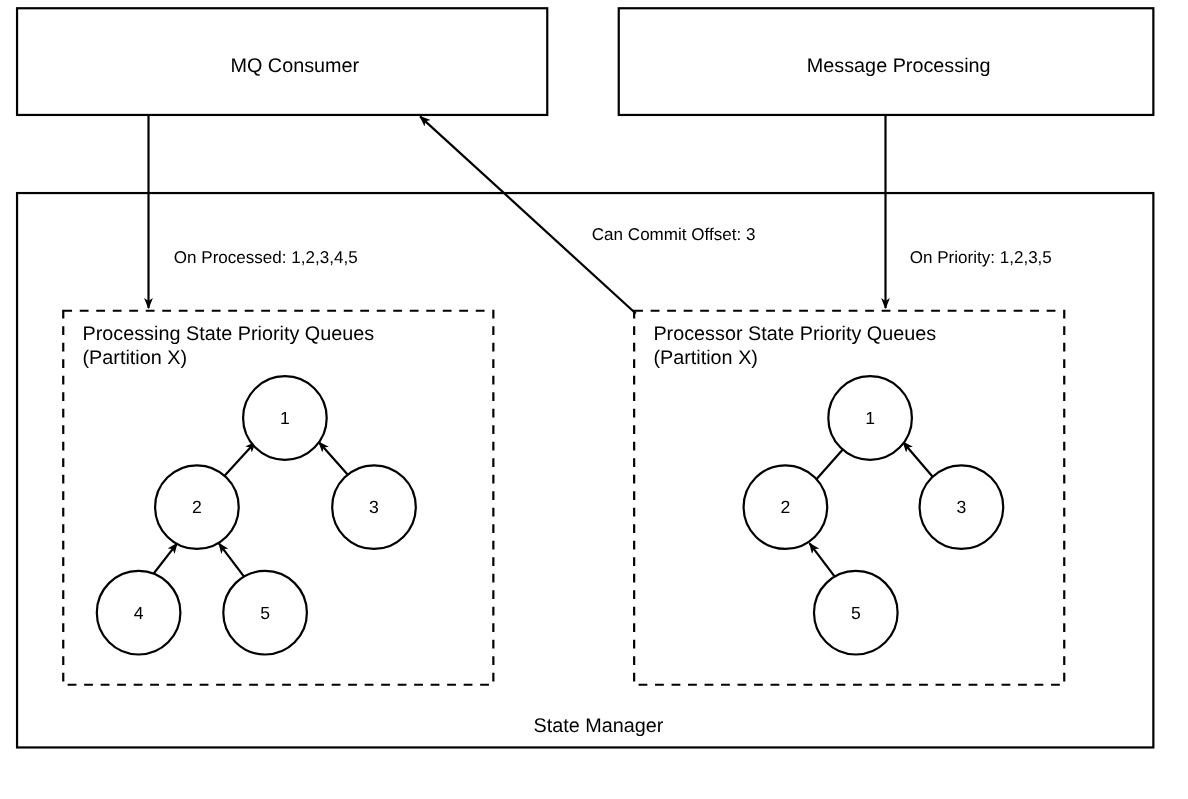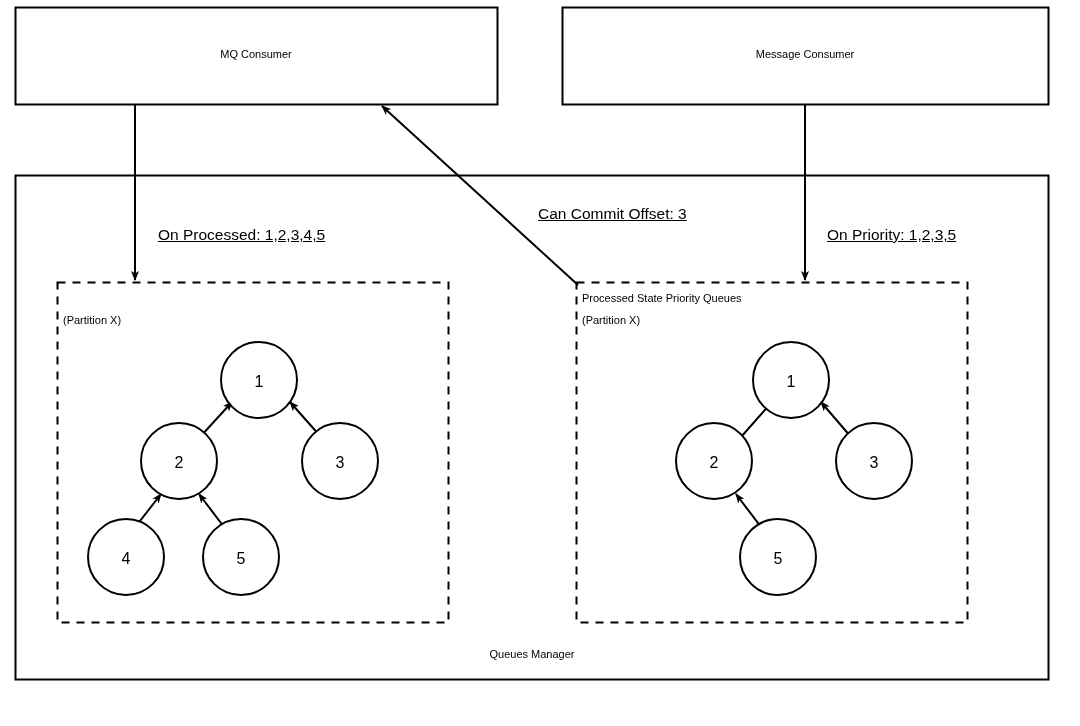--- a/index.html
+++ b/index.html
@@ -17,35 +17,35 @@
   }
   svg.layer {
     position: absolute;
     left: 0;
     top: 0;
     width: 1080px;
     height: 726px;
   }
   .box-label {
     position: absolute;
-    font-size: 11px;
+    font-size: 18px;
     color: #000000;
     white-space: pre;
     line-height: 1.35;
+    margin-left: 12px;
   }
   .centered-label {
     text-align: center;
     transform: translateX(-50%);
   }
   .edge-label {
     position: absolute;
     font-size: 15.5px;
     color: #000000;
     white-space: nowrap;
-    text-decoration: underline;
   }
   .node-num {
     font-size: 16px;
     fill: #000000;
     font-family: "Liberation Sans", sans-serif;
     text-anchor: middle;
     dominant-baseline: central;
   }
 </style>
 </head>
@@ -119,28 +119,29 @@
       <text class="node-num" x="874" y="462">3</text>
     </g>
     <g>
       <circle cx="778" cy="557" r="38" fill="#ffffff" stroke="#000000" stroke-width="2"></circle>
       <text class="node-num" x="778" y="558">5</text>
     </g>
   </svg>
 
   <div class="box-label centered-label" style="left:256px; top:47px;">MQ Consumer</div>
 
-  <div class="box-label centered-label" style="left:805px; top:47px;">Message Consumer</div>
+  <div class="box-label centered-label" style="left:805px; top:47px;">Message Processing</div>
 
   <div class="edge-label" style="left:158px; top:226px;">On Processed: 1,2,3,4,5</div>
 
   <div class="edge-label" style="left:538px; top:205px;">Can Commit Offset: 3</div>
 
   <div class="edge-label" style="left:827px; top:226px;">On Priority: 1,2,3,5</div>
 
+  <div class="box-label" style="left:63px; top:291px;">Processing State Priority Queues</div>
   <div class="box-label" style="left:63px; top:313px;">(Partition X)</div>
 
-  <div class="box-label" style="left:582px; top:291px;">Processed State Priority Queues</div>
+  <div class="box-label" style="left:582px; top:291px;">Processor State Priority Queues</div>
   <div class="box-label" style="left:582px; top:313px;">(Partition X)</div>
 
-  <div class="box-label centered-label" style="left:532px; top:647px;">Queues Manager</div>
+  <div class="box-label centered-label" style="left:532px; top:647px;">State Manager</div>
 
 </div>
 
 </body></html>

